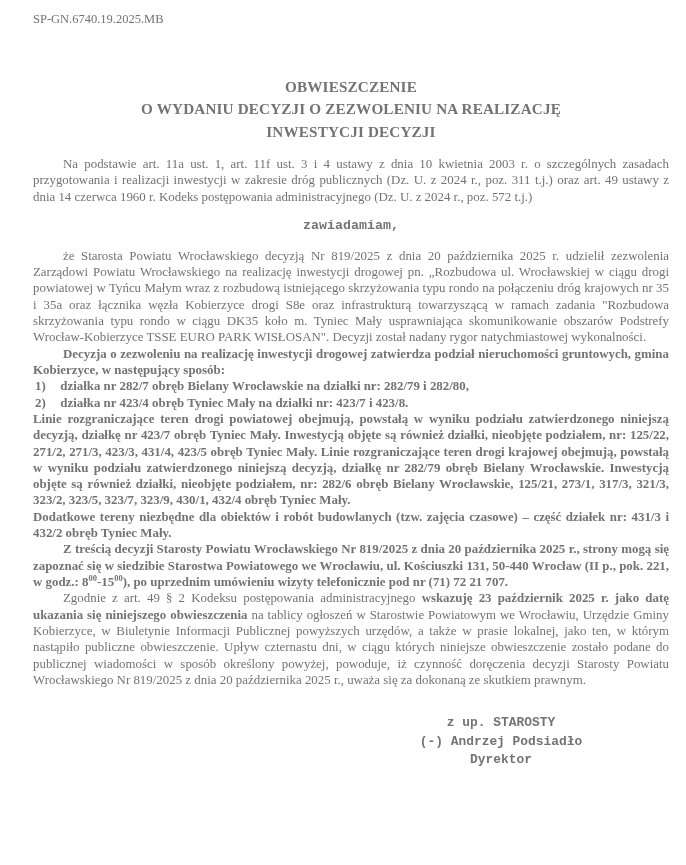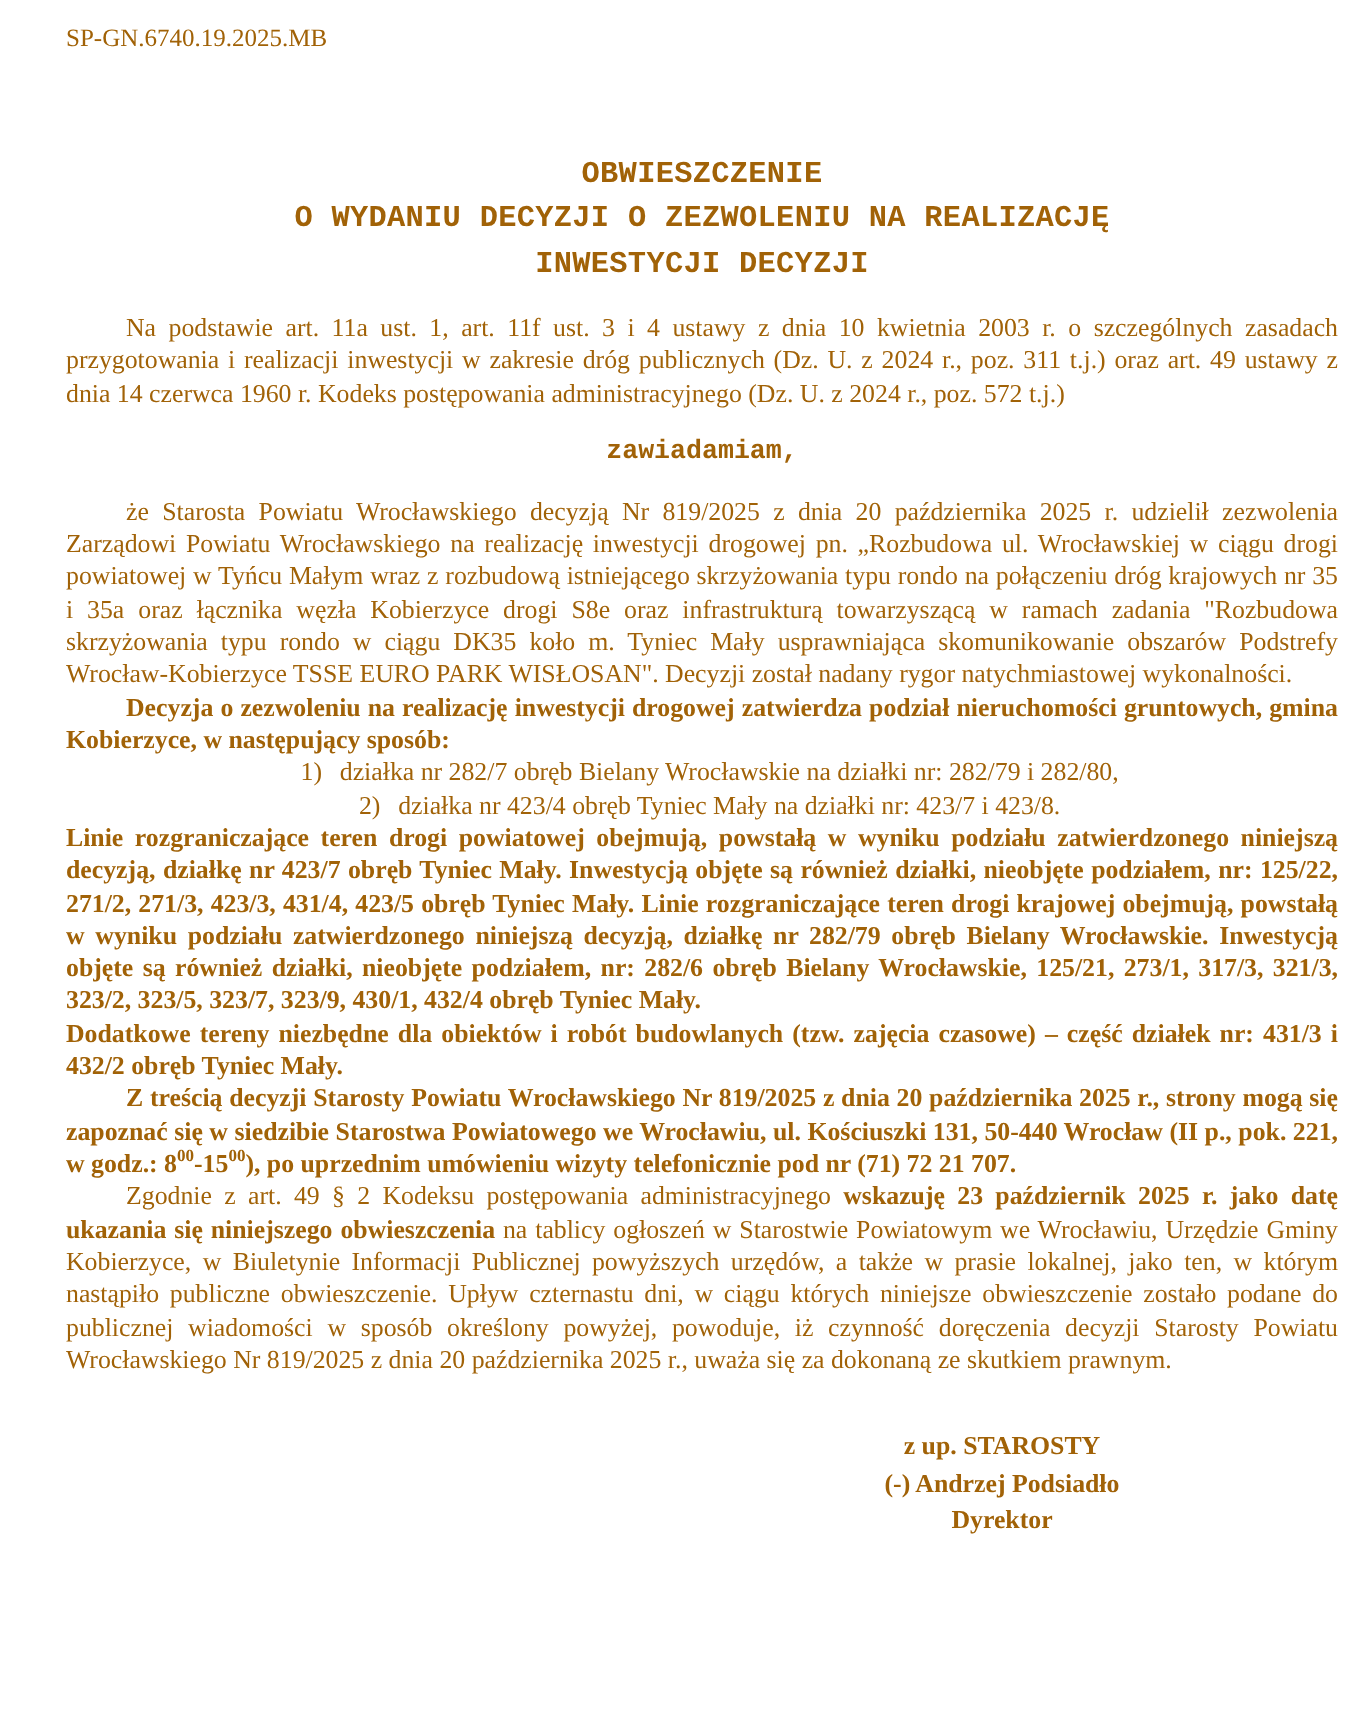--- a/index.html
+++ b/index.html
@@ -6,21 +6,21 @@
     margin: 0;
     padding: 0;
     background: #ffffff;
   }
   .page {
     position: relative;
     width: 686px;
     height: 865px;
     background: #ffffff;
     font-family: "Liberation Serif", "DejaVu Serif", serif;
-    color: #a16207;
+    color: #737373;
     box-sizing: border-box;
     padding: 12px 17px 0 33px;
     overflow: hidden;
   }
   .meta-row {
     display: flex;
     justify-content: space-between;
     align-items: flex-start;
     font-size: 12.5px;
     line-height: 1.25;
@@ -31,21 +31,21 @@
 
   .title-block {
     text-align: center;
     font-weight: bold;
     font-size: 15.2px;
     line-height: 1.5;
     letter-spacing: 0.15px;
     margin-top: 48px;
     margin-bottom: 0;
   }
-  .title-block .t-line { display: block; font-family: Liberation Mono, monospace; }
+  .title-block .t-line { display: block; }
 
   .body {
     margin-top: 12px;
     font-size: 12.9px;
     line-height: 1.265;
   }
   p {
     margin: 0;
     text-align: justify;
     text-justify: inter-word;
@@ -58,22 +58,21 @@
     font-weight: bold;
     font-size: 13.3px;
     margin: 13px 0 13px 0;
     font-family: Liberation Mono, monospace;
   }
 
   ol.parcel-list {
     list-style: none;
     margin: 0;
     padding: 0;
-    font-weight: normal;
-    text-align: center;
+    font-weight: bold;
   }
   ol.parcel-list li {
     padding-left: 46px;
     text-indent: -22px;
     line-height: 1.265;
   }
   ol.parcel-list li .num { display: inline-block; }
 
   sup.hour {
     font-size: 0.66em;
@@ -81,20 +80,21 @@
     line-height: 0;
   }
 
   .signature {
     margin-top: 26px;
     text-align: center;
     font-weight: bold;
     font-size: 12.9px;
     line-height: 1.42;
     padding-left: 300px;
+    font-family: Liberation Mono, monospace;
   }
   .signature div { white-space: nowrap; }
 </style>
 </head>
 <body>
 
 <div class="page">
 
   <div class="meta-row">
     <span class="case-no">SP-GN.6740.19.2025.MB</span>

